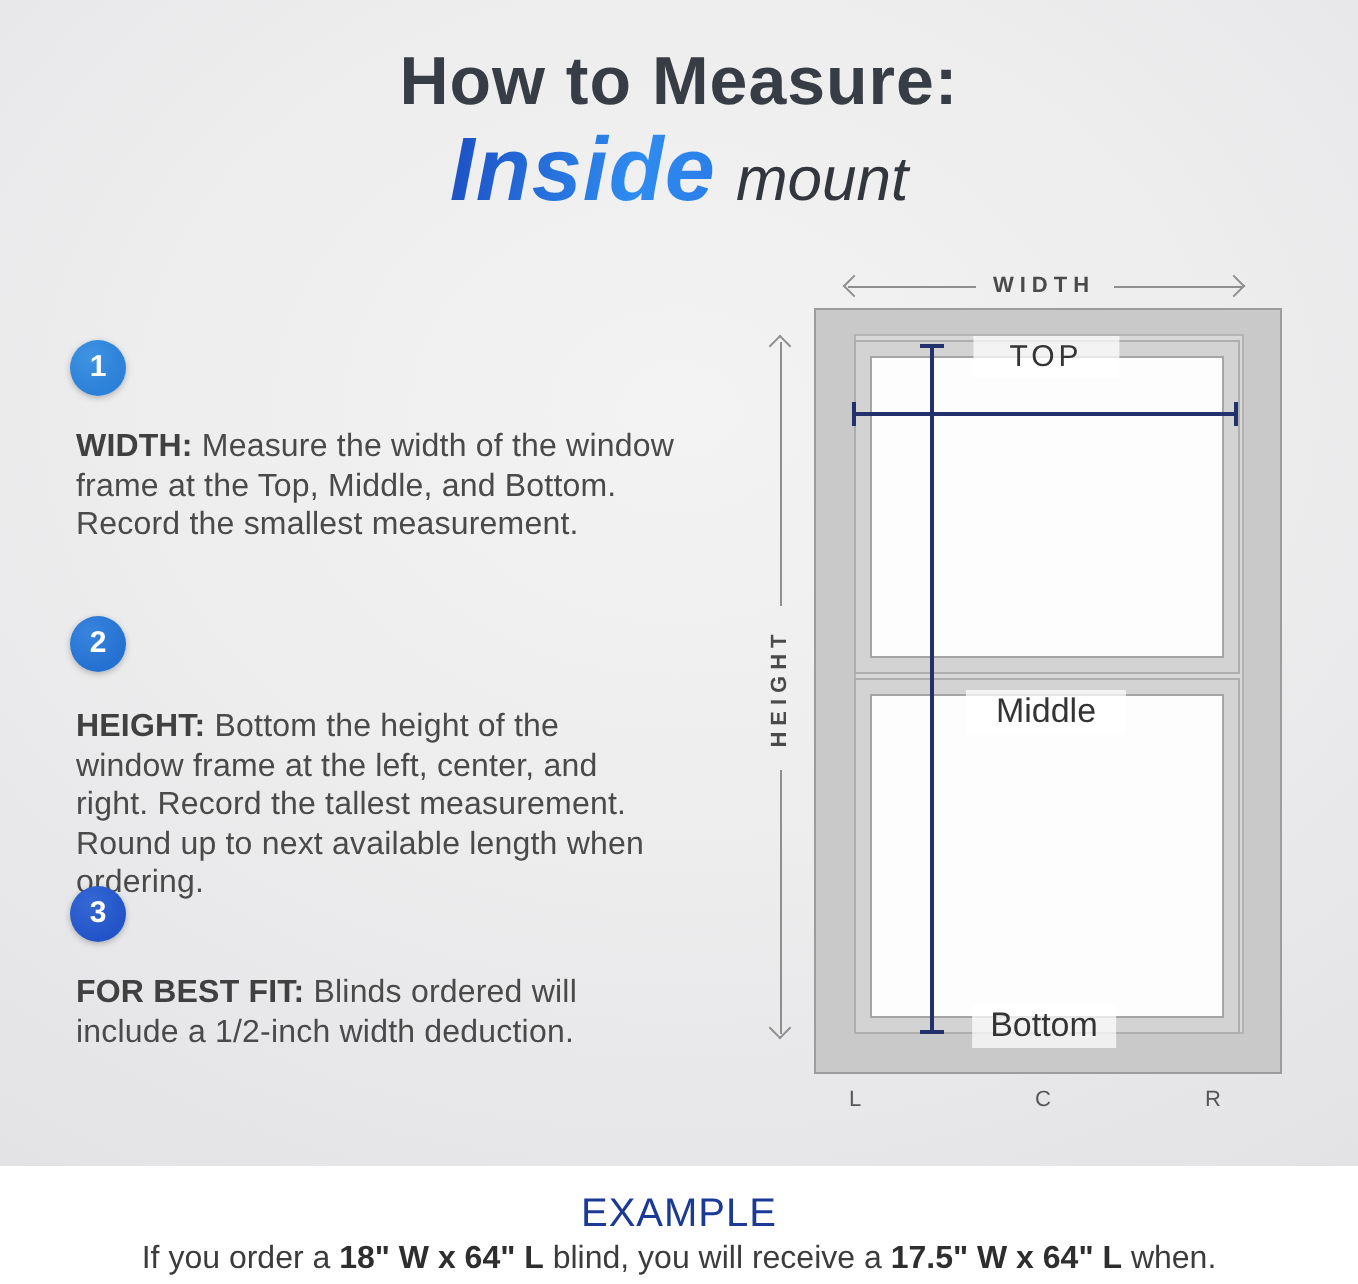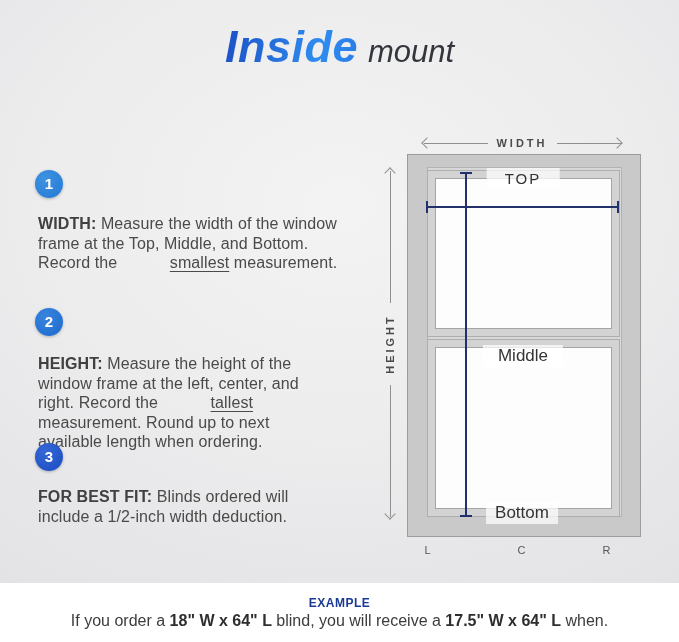--- a/index.html
+++ b/index.html
@@ -22,21 +22,21 @@
   .step-circle{
     position:absolute;width:28px;height:28px;border-radius:50%;
     color:#fff;font-size:15px;font-weight:700;text-align:center;line-height:28px;
     box-shadow:0 1px 3px rgba(0,0,0,.25);
   }
   .step-text{
     position:absolute;left:38px;width:300px;
     font-size:16px;line-height:19.5px;color:#4a4a4a;letter-spacing:.1px;
   }
   .step-text b{color:#404040;}
-  .u{text-decoration:underline;text-underline-offset:3px;margin-left:48px;}
+  .u{text-underline-offset:3px;}
   
   .casing{position:absolute;left:407px;top:154px;width:234px;height:383px;background:#c9c9c9;border:1px solid #9c9c9c;box-sizing:border-box;}
   .opening{position:absolute;left:427px;top:167px;width:195px;height:350px;background:#d8d8d8;border:1px solid #b3b3b3;box-sizing:border-box;}
   .pane{position:absolute;background:#fdfdfd;border:1px solid #a5a5a5;box-sizing:border-box;
         box-shadow:0 0 0 7px #d3d3d3,0 0 0 8px #aeaeae;}
   .pane-top{left:435px;top:178px;width:177px;height:151px;}
   .pane-bottom{left:435px;top:347px;width:177px;height:162px;}
   
   .mline{position:absolute;background:#22306b;}
   .vline{left:465px;top:173px;width:2px;height:343px;}
@@ -66,44 +66,45 @@
     position:absolute;transform:translateX(-50%);
     background:rgba(255,255,255,.72);color:#343434;white-space:nowrap;
   }
   .pos-top{left:523px;top:168px;font-size:15px;letter-spacing:2px;padding:2px 18px;}
   .pos-middle{left:523px;top:329px;font-size:17px;padding:1px 15px;margin-top:16px;}
   .pos-bottom{left:522px;top:502px;font-size:17px;padding:1px 9px;}
   .axis{position:absolute;top:544px;transform:translateX(-50%);font-size:11px;color:#565656;letter-spacing:1px;}
   .axis-l{left:428px;} .axis-c{left:522px;} .axis-r{left:607px;}
   
   .footer{position:absolute;left:0;top:583px;width:679px;height:59px;background:#ffffff;text-align:center;}
-  .footer-head{margin-top:13px;font-size:12px;font-weight:700;letter-spacing:.5px;color:#1b3a96;}
+  .footer-head{margin-top:13px;font-size:20px;font-weight:400;letter-spacing:.5px;color:#1b3a96;}
   .footer-body{margin-top:2px;font-size:16px;color:#3c3c3c;}
   .footer-body b{color:#2e2e2e;}
 </style>
 </head>
 <body>
 
 <div class="page">
 
   <div class="title">
+    <div class="title-l1">How to Measure:</div>
     <div class="title-l2">
       <span class="title-hl">Inside</span><span class="title-sfx">mount</span>
     </div>
   </div>
 
   <div class="step-circle" style="left:35px;top:170px;background:radial-gradient(circle at 35% 30%, #3f93e2, #2b80d8 70%);">
     <span>1</span>
   </div>
   <p class="step-text" style="top:198px;"><b>WIDTH:</b><span> Measure the width of the window frame at the Top, Middle, and Bottom. Record the </span><span class="u">smallest</span><span> measurement.</span></p>
 
   <div class="step-circle" style="left:35px;top:308px;background:radial-gradient(circle at 35% 30%, #3884dd, #2471d2 70%);">
     <span>2</span>
   </div>
-  <p class="step-text" style="top:338px;"><b>HEIGHT:</b><span> Measure the height of the window frame at the left, center, and right. Record the </span><span class="u">tallest</span><span> measurement. Round up to next available length when ordering.</span></p>
+  <p class="step-text" style="top:338px;"><b>HEIGHT:</b><span> Bottom the height of the window frame at the left, center, and right. Record the </span><span class="u">tallest</span><span> measurement. Round up to next available length when ordering.</span></p>
 
   <div class="step-circle" style="left:35px;top:443px;background:radial-gradient(circle at 35% 30%, #3568d4, #2254c8 70%);">
     <span>3</span>
   </div>
   <p class="step-text" style="top:471px;"><b>FOR BEST FIT:</b><span> Blinds ordered will include a 1/2-inch width deduction.</span><span class="u"></span><span></span></p>
 
   <div>
     <div class="casing"></div>
     <div class="opening"></div>
     <div class="pane pane-top"></div>

